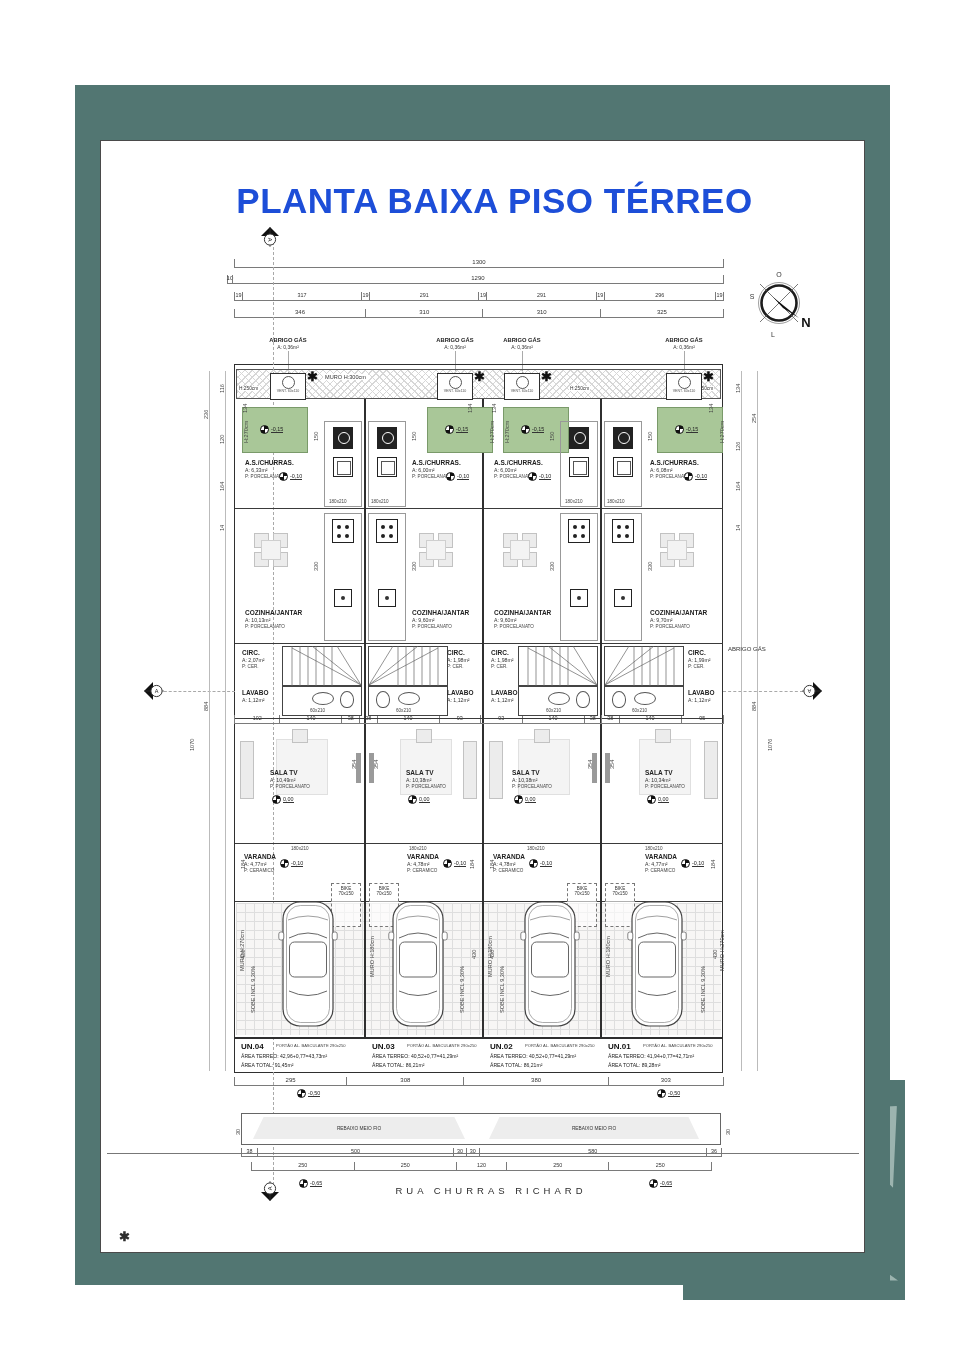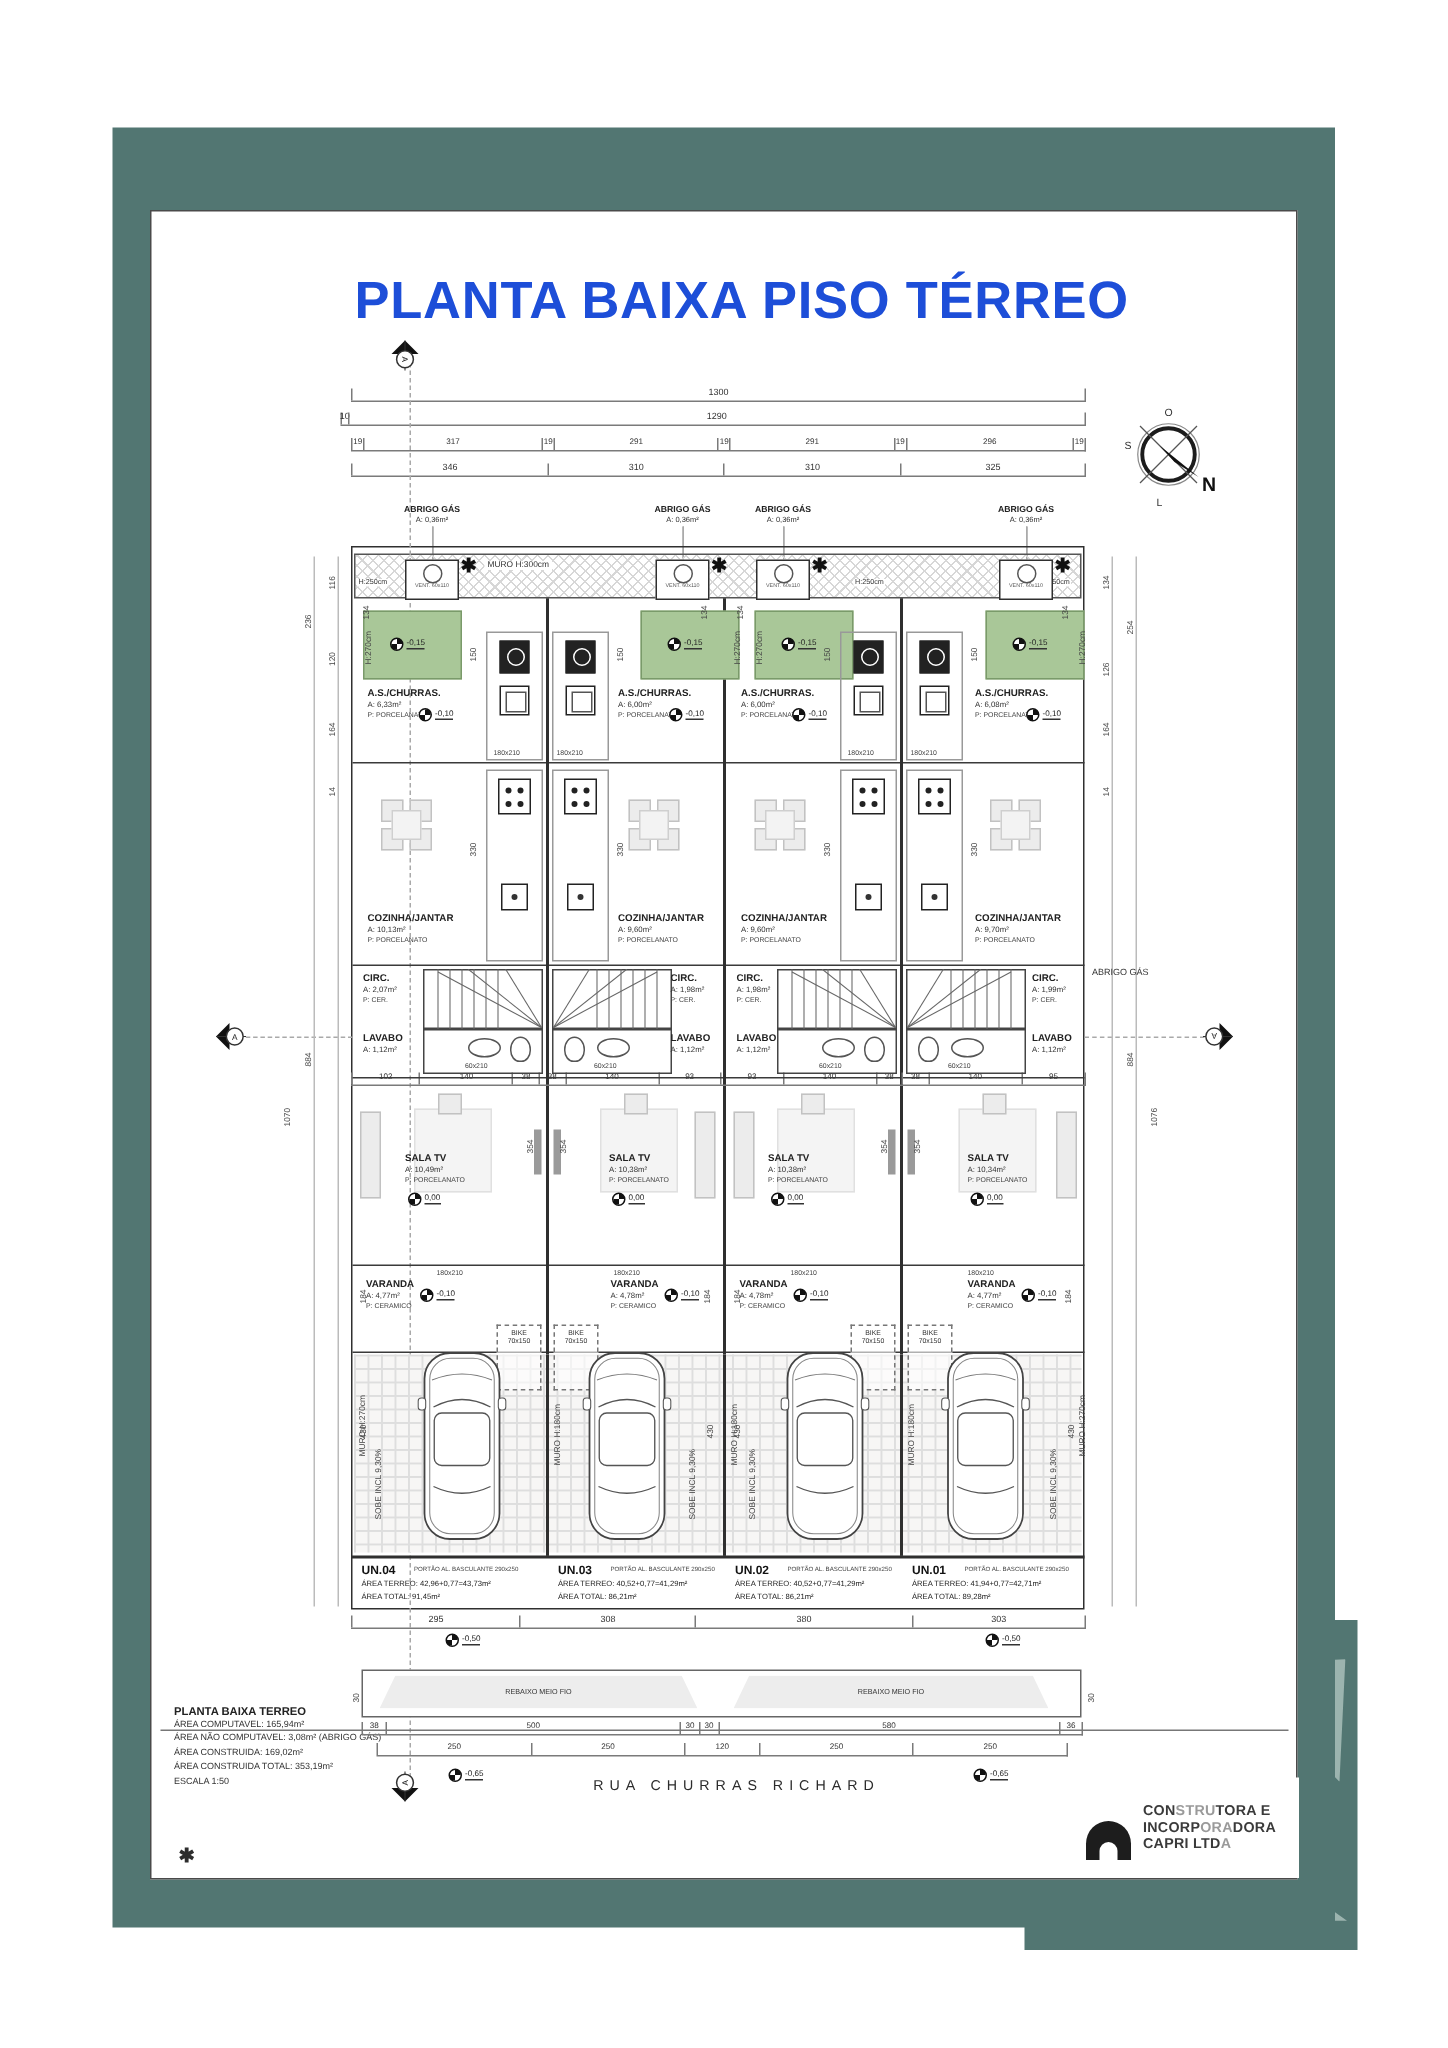--- a/index.html
+++ b/index.html
@@ -85,43 +85,27 @@
       <circle cx="36" cy="36" r="20.5" fill="none" stroke="#888" stroke-width="0.8"></circle>
       <line x1="17" y1="17" x2="55" y2="55" stroke="#555" stroke-width="0.8"></line>
       <line x1="55" y1="17" x2="17" y2="55" stroke="#555" stroke-width="0.8"></line>
       <polygon points="30,30 56,51 40,41" fill="#111"></polygon>
       <text x="36" y="10" font-size="7" text-anchor="middle" fill="#333">O</text>
       <text x="9" y="32" font-size="7" text-anchor="middle" fill="#333">S</text>
       <text x="30" y="70" font-size="7" text-anchor="middle" fill="#333">L</text>
       <text x="63" y="60" font-size="13" font-weight="bold" text-anchor="middle" fill="#111">N</text>
     </svg>
 
-    <div class="legend">
-      <div class="lt">PLANTA BAIXA TERREO</div>
-      <span class="ll">ÁREA COMPUTAVEL: 165,94m²</span>
-      <span class="ll">ÁREA NÃO COMPUTAVEL: 3,08m² (ABRIGO GÁS)</span>
-      <span class="ll">ÁREA CONSTRUIDA: 169,02m²</span>
-      <span class="ll">ÁREA CONSTRUIDA TOTAL: 353,19m²</span>
-      <span class="ll">ESCALA 1:50</span>
-    </div>
 
     <div class="street">RUA CHURRAS RICHARD</div>
 
     <div class="footnote">
       <span class="star">✱</span>
     </div>
 
-    <div class="logo">
-      <div class="arch"></div>
-      <div class="logo-lines" id="logoLines">
-          <div><span style="color: rgb(58, 58, 58);">CON</span><span style="color: rgb(154, 154, 154);">STRU</span><span style="color: rgb(58, 58, 58);">TORA E</span></div>
-          <div><span style="color: rgb(58, 58, 58);">INCORP</span><span style="color: rgb(154, 154, 154);">ORA</span><span style="color: rgb(58, 58, 58);">DORA</span></div>
-          <div><span style="color: rgb(58, 58, 58);">CAPRI LTD</span><span style="color: rgb(154, 154, 154);">A</span></div>
-        </div>
-    </div>
 
     <div id="plan"></div>
   <div class="dimrow" style="left: 133px; top: 118px; width: 489px; position: absolute;">
         <div style="flex: 1300 0 0px;">1300</div>
       </div>
       <div class="dimrow" style="left: 126px; top: 134px; width: 496px; position: absolute;">
         <div style="flex: 10 0 0px;">10</div>
         <div style="flex: 1290 0 0px;">1290</div>
       </div>
       <div class="dimrow" style="left: 133px; top: 151px; width: 489px; position: absolute;">

